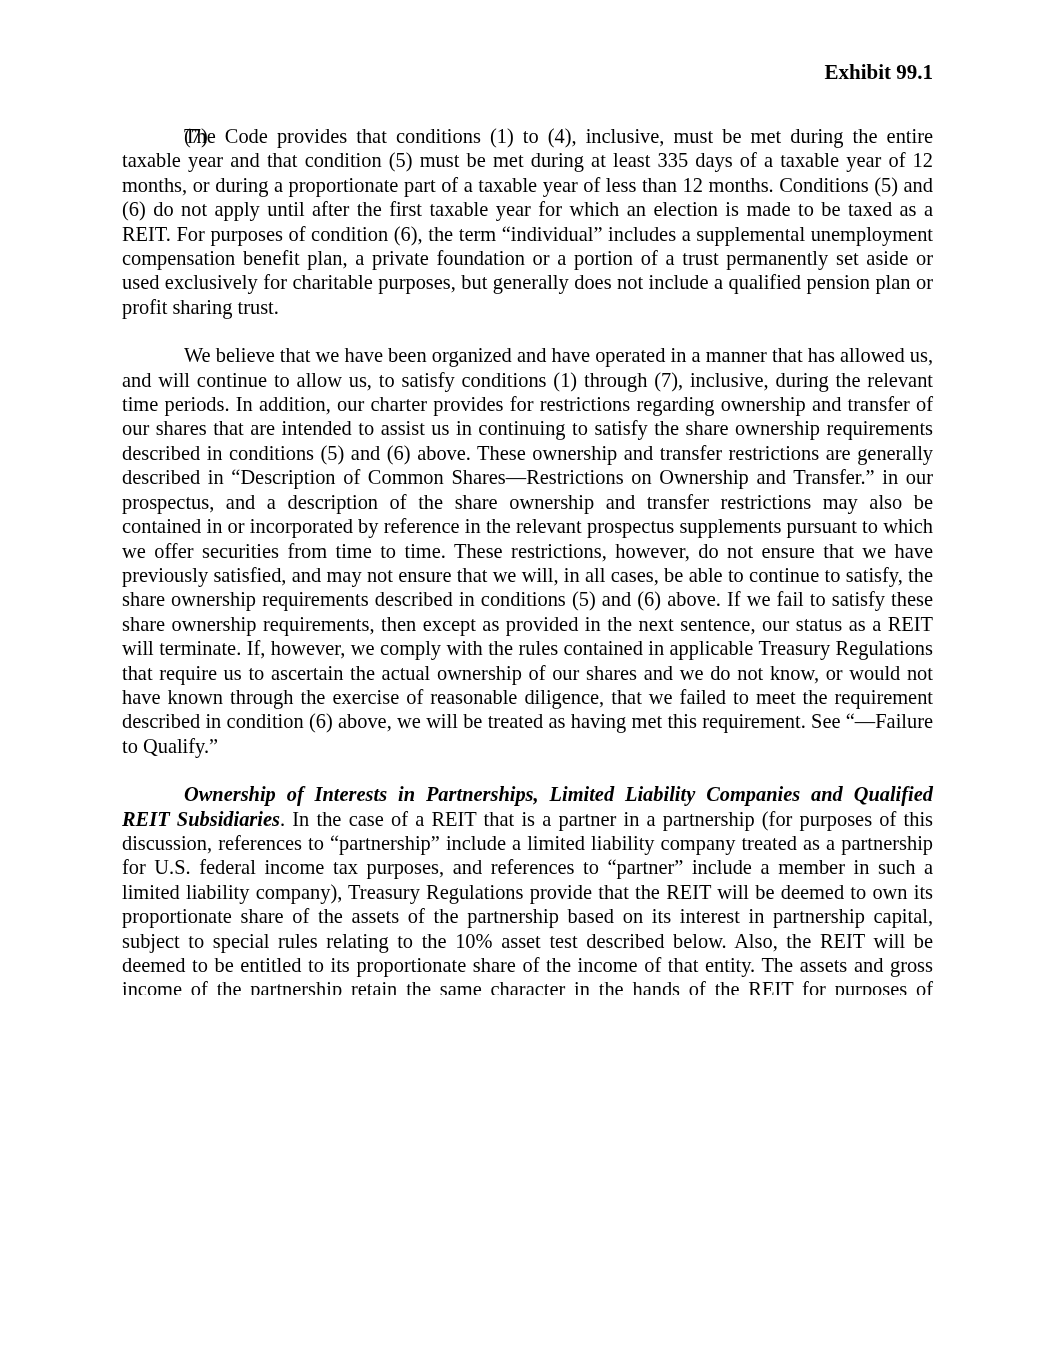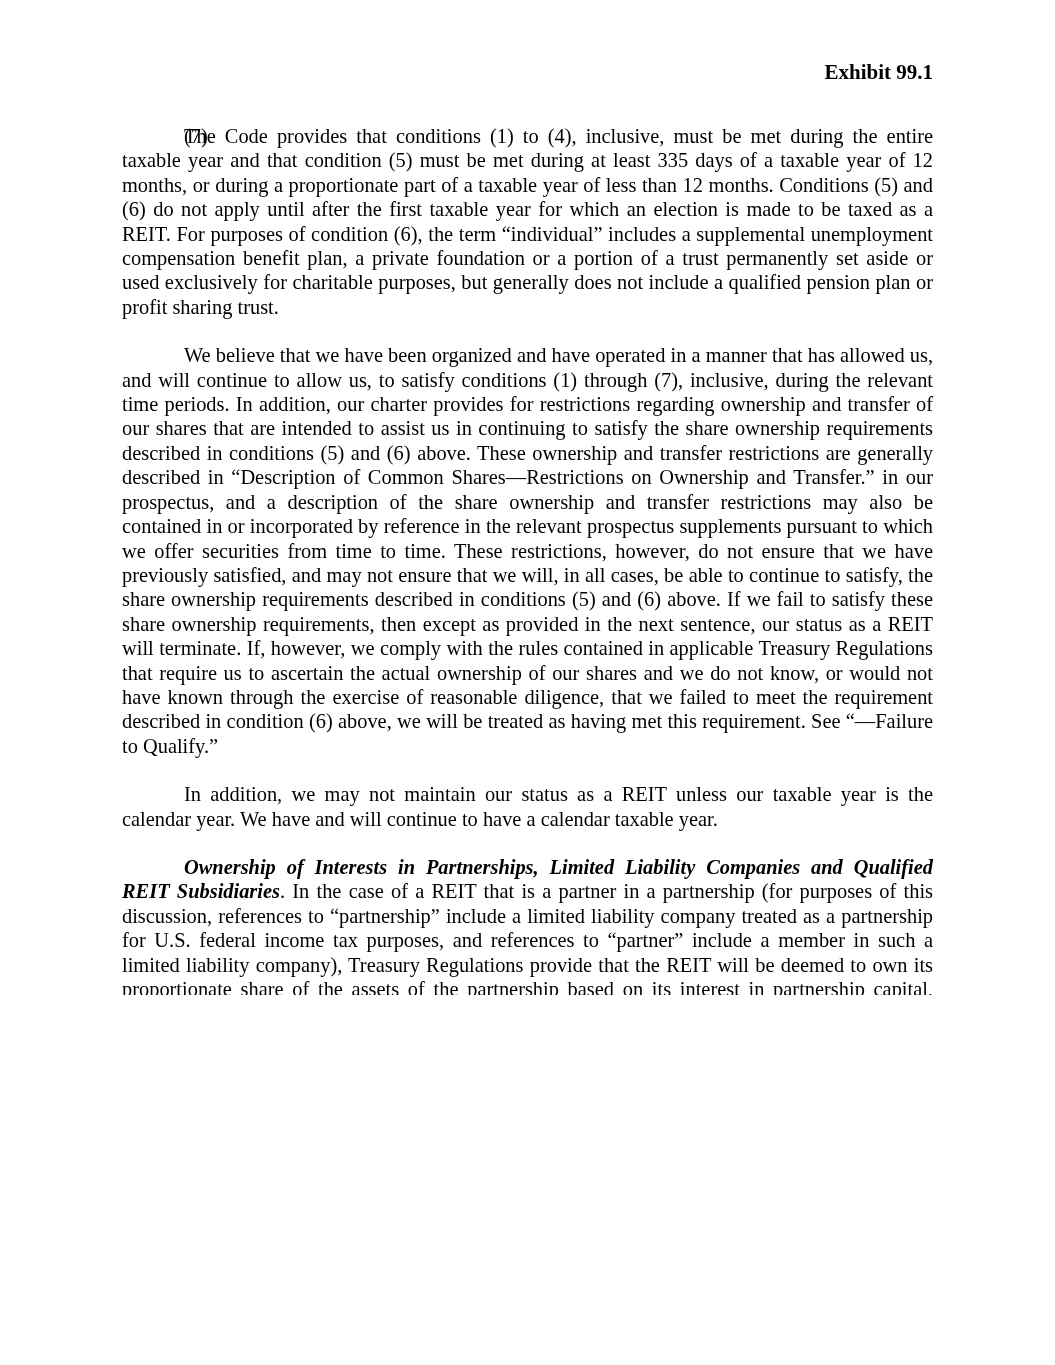--- a/index.html
+++ b/index.html
@@ -55,17 +55,16 @@
   <div class="exhibit-header">Exhibit 99.1</div>
 
   <div class="numbered-item">
     <span class="marker">(7)</span>
   </div>
 
   <p class="para">The Code provides that conditions (1) to (4), inclusive, must be met during the entire taxable year and that condition (5) must be met during at least 335 days of a taxable year of 12 months, or during a proportionate part of a taxable year of less than 12 months. Conditions (5) and (6) do not apply until after the first taxable year for which an election is made to be taxed as a REIT. For purposes of condition (6), the term “individual” includes a supplemental unemployment compensation benefit plan, a private foundation or a portion of a trust permanently set aside or used exclusively for charitable purposes, but generally does not include a qualified pension plan or profit sharing trust.</p>
 
   <p class="para">We believe that we have been organized and have operated in a manner that has allowed us, and will continue to allow us, to satisfy conditions (1) through (7), inclusive, during the relevant time periods. In addition, our charter provides for restrictions regarding ownership and transfer of our shares that are intended to assist us in continuing to satisfy the share ownership requirements described in conditions (5) and (6) above. These ownership and transfer restrictions are generally described in “Description of Common Shares—Restrictions on Ownership and Transfer.” in our prospectus, and a description of the share ownership and transfer restrictions may also be contained in or incorporated by reference in the relevant prospectus supplements pursuant to which we offer securities from time to time. These restrictions, however, do not ensure that we have previously satisfied, and may not ensure that we will, in all cases, be able to continue to satisfy, the share ownership requirements described in conditions (5) and (6) above. If we fail to satisfy these share ownership requirements, then except as provided in the next sentence, our status as a REIT will terminate. If, however, we comply with the rules contained in applicable Treasury Regulations that require us to ascertain the actual ownership of our shares and we do not know, or would not have known through the exercise of reasonable diligence, that we failed to meet the requirement described in condition (6) above, we will be treated as having met this requirement. See “—Failure to Qualify.”</p>
 
-  <p class="para">In addition, we may not maintain our status as a REIT unless our taxable year is the calendar year. We have and will continue to have a calendar taxable year.</p>
 
   <p class="para"><span class="bi">Ownership of Interests in Partnerships, Limited Liability Companies and Qualified REIT Subsidiaries</span><span>. In the case of a REIT that is a partner in a partnership (for purposes of this discussion, references to “partnership” include a limited liability company treated as a partnership for U.S. federal income tax purposes, and references to “partner” include a member in such a limited liability company), Treasury Regulations provide that the REIT will be deemed to own its proportionate share of the assets of the partnership based on its interest in partnership capital, subject to special rules relating to the 10% asset test described below. Also, the REIT will be deemed to be entitled to its proportionate share of the income of that entity. The assets and gross income of the partnership retain the same character in the hands of the REIT for purposes of Section 856 of the Code, including satisfying the gross income tests and the asset tests. Thus, our pro rata share of the assets and items of income of our Operating Partnership, including our Operating Partnership’s share of these items of any partnership or disregarded entity for U.S. federal income tax purposes in which it owns an interest, is treated as our assets and items of income for purposes of applying the requirements described in this discussion, including the gross</span></p>
 
 </div>
 
 </body></html>

